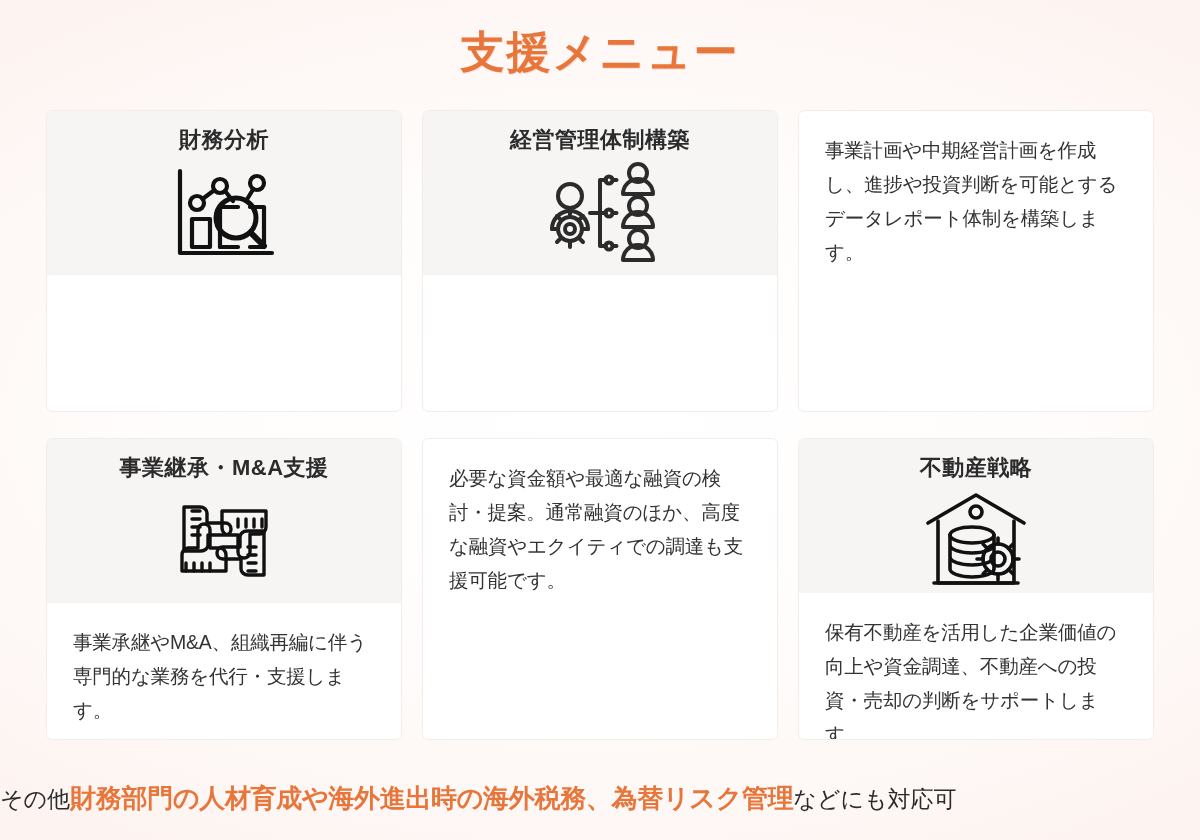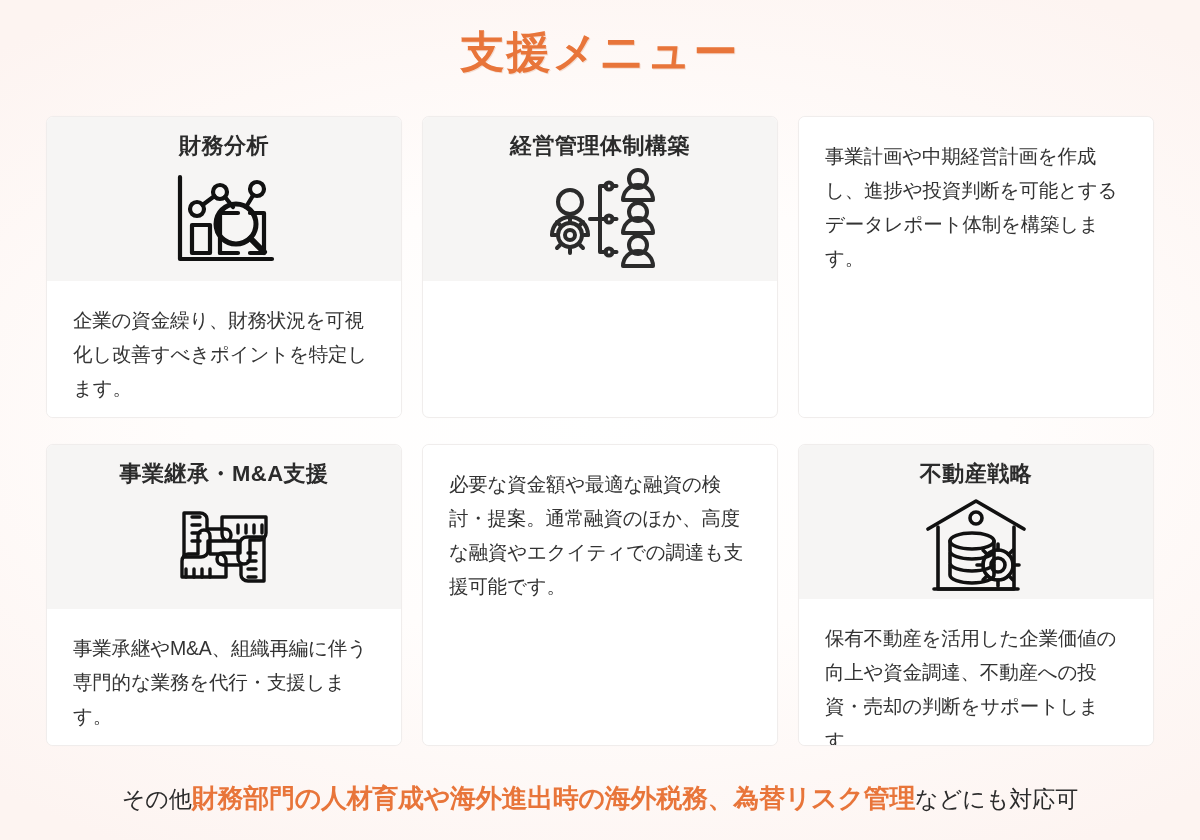--- a/index.html
+++ b/index.html
@@ -46,21 +46,20 @@
   .cards {
     position: absolute;
     top: 110px;
     left: 46px;
     width: 999px;
     display: grid;
     grid-template-columns: repeat(3, 356px);
     grid-template-rows: repeat(2, 302px);
     column-gap: 20px;
     row-gap: 26px;
-    margin-top: 6px;
   }
 
   .card {
     position: relative;
     border-radius: 7px;
     overflow: hidden;
     background: #FFFFFF;
     border: 1px solid #F0EDEC;
     box-shadow: 0 0 0 0.5px rgba(0,0,0,0.012);
     display: flex;
@@ -114,21 +113,21 @@
     letter-spacing: -0.2px;
     margin: 0;
     text-align: left;
   }
 
   
   .footer-note {
     position: absolute;
     left: 0;
     top: 778px;
-    width: 1200px;
+    width: 952px;
     text-align: center;
     font-size: 25px;
     line-height: 40px;
     white-space: nowrap;
     color: #2b2b2b;
   }
   .footer-note .plain {
     font-weight: 400;
     font-size: 23px;
   }
@@ -163,23 +162,20 @@
             <circle cx="56" cy="25" r="7"></circle>
             <circle cx="93" cy="22" r="7"></circle>
             <path d="M38.5 38 L50.5 29"></path>
             <path d="M61 30 L69 40"></path>
             <path d="M89 28.5 L82 40"></path>
             <circle cx="72" cy="57" r="20" stroke-width="5"></circle>
             <path d="M86.5 71.5 L100 85" stroke-width="6"></path>
           </svg>
         </div>
       </div>
-      <div class="card-body">
-        <p class="card-desc">企業の資金繰り、財務状況を可視化し改善すべきポイントを特定します。</p>
-      </div>
     </div>
 
     <div class="card">
       <div class="card-head">
         <div class="card-title">経営管理体制構築</div>
         <div class="card-icon">
           <svg viewBox="0 0 120 104" fill="none" stroke="#2b2b2b" stroke-width="4" stroke-linecap="round" stroke-linejoin="round">
 
             <circle cx="30" cy="35" r="12"></circle>
             <path d="M12 68 a18 18 0 0 1 36 0"></path>

